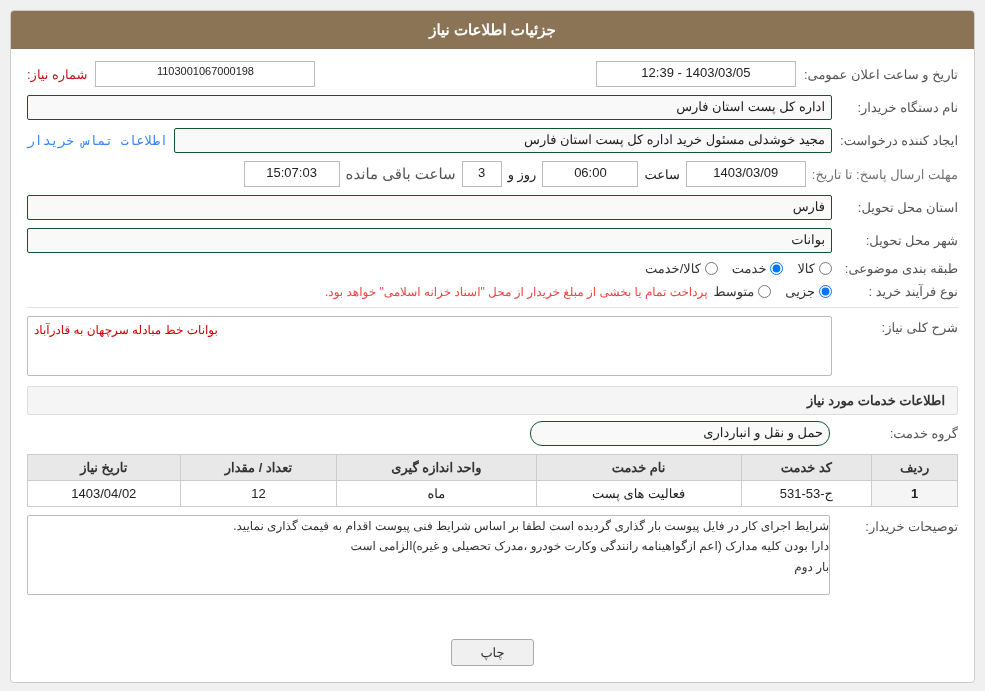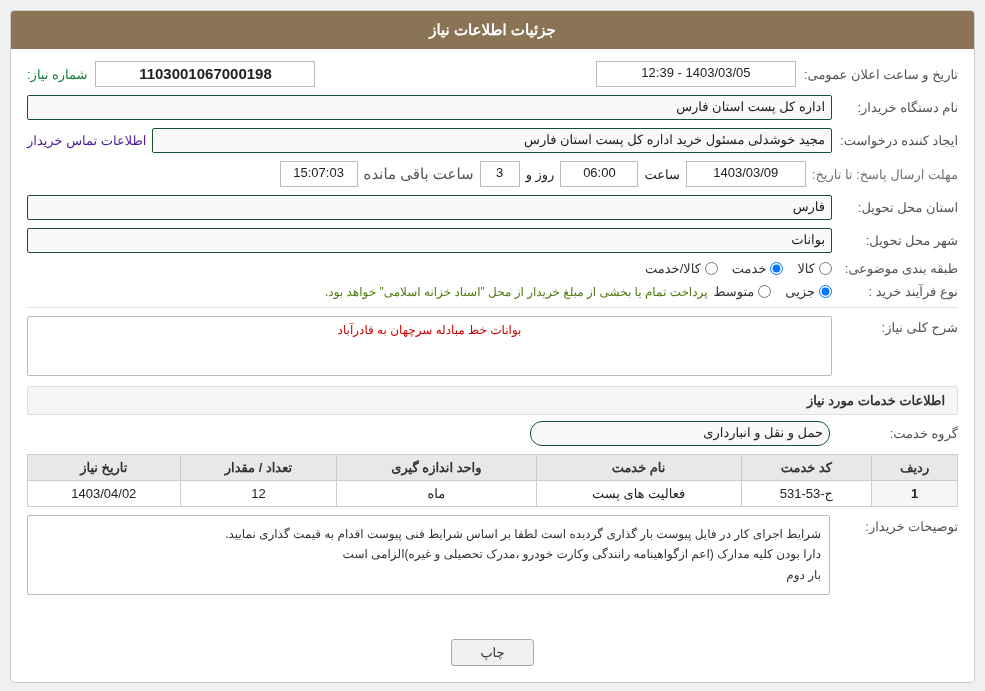--- a/index.html
+++ b/index.html
@@ -69,48 +69,48 @@
       text-align: center;
       background: #fff;
     }
     .id-box {
       border: 1px solid #bbb;
       padding: 3px 8px;
       height: 26px;
       min-width: 220px;
       text-align: center;
       background: #fff;
-      font-size: 15px;
-      font-weight: bold;
+      font-size: 11px;
     }
     .id-label {
-      color: #15803d;
+      color: #b91c1c;
       white-space: nowrap;
     }
     .row-id-announce {
       display: flex;
       align-items: center;
       justify-content: space-between;
       margin-bottom: 8px;
       gap: 10px;
     }
     .right-group {
       display: flex;
       align-items: center;
       gap: 8px;
     }
     .left-group {
       display: flex;
       align-items: center;
       gap: 8px;
     }
     .contact-link {
-      color: #4c1d95;
+      color: #3b82f6;
       text-decoration: none;
       white-space: nowrap;
+      font-family: Liberation Mono, monospace;
     }
     .deadline-row {
       display: flex;
       align-items: center;
       gap: 6px;
       margin-bottom: 8px;
       flex-wrap: nowrap;
     }
     .deadline-label {
       color: #737373;
@@ -118,21 +118,21 @@
       min-width: 120px;
       text-align: right;
     }
     .small-input {
       border: 1px solid #bbb;
       padding: 3px 4px;
       height: 26px;
       text-align: center;
       background: #fff;
     }
-    .time-input { width: 78px; }
+    .time-input { width: 96px; }
     .date-input { width: 120px; }
     .day-input { width: 40px; }
     .remaining-label { color: #555; white-space: nowrap; font-size: 15px; }
     .section-divider {
       border: none;
       border-top: 1px solid #e0e0e0;
       margin: 8px 0;
     }
     .radio-group {
       display: flex;
@@ -144,42 +144,42 @@
       display: flex;
       align-items: center;
       gap: 4px;
       flex-direction: row-reverse;
     }
     .radio-item label {
       cursor: pointer;
       color: #333;
     }
     .purchase-note {
-      color: #4d7c0f;
+      color: #ef4444;
       font-size: 12px;
     }
     .section-header {
       background: #f5f5f5;
       border: 1px solid #ddd;
       padding: 6px 12px;
       font-weight: bold;
       color: #333;
       margin: 10px 0 6px 0;
       text-align: right;
       border-radius: 2px;
     }
     .description-area {
       border: 1px solid #bbb;
       padding: 6px;
       min-height: 60px;
       background: #fff;
       border-radius: 2px;
       flex: 1;
       color: #cc0000;
-      text-align: center;
+      text-align: left;
       font-size: 12px;
     }
     .service-group-row {
       display: flex;
       align-items: center;
       gap: 8px;
       margin-bottom: 8px;
     }
     
     .needs-table {
@@ -207,21 +207,21 @@
       font-weight: bold;
     }
     .buyer-notes-row {
       display: flex;
       align-items: flex-start;
       gap: 8px;
       margin-bottom: 8px;
     }
     .buyer-notes-area {
       border: 1px solid #bbb;
-      padding: 8px;
+      padding: 0;
       min-height: 80px;
       background: #fff;
       border-radius: 2px;
       flex: 1;
       text-align: right;
       font-size: 12px;
       color: #333;
       line-height: 1.7;
     }
     .buttons-row {

